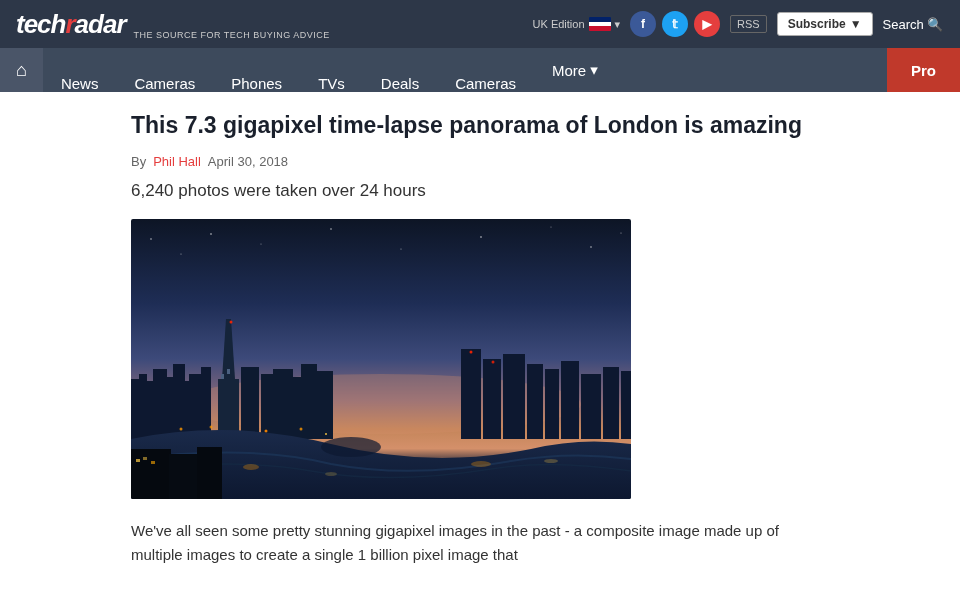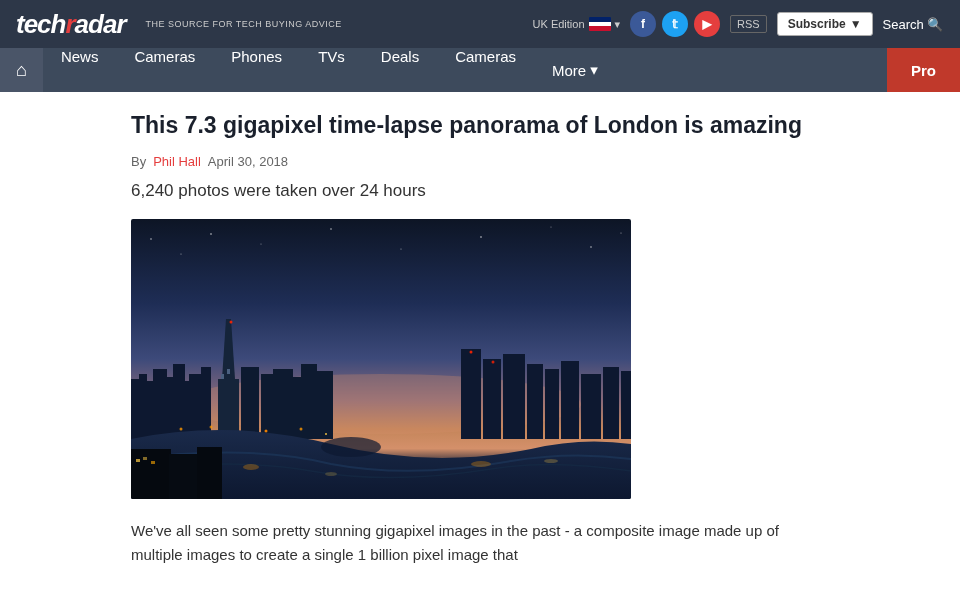--- a/index.html
+++ b/index.html
@@ -9,22 +9,22 @@
     .top-bar {
       background: #2d3748;
       display: flex;
       align-items: center;
       justify-content: space-between;
       padding: 0 16px;
       height: 48px;
     }
     .top-bar-left {
       display: flex;
-      align-items: center;
-      gap: 12px;
+      align-items: flex-end;
+      gap: 0;
     }
     .logo {
       display: flex;
       align-items: baseline;
       gap: 2px;
     }
     .logo-text {
       font-size: 26px;
       font-weight: 900;
       color: #fff;
@@ -123,21 +123,21 @@
       justify-content: center;
       padding: 0 16px;
       cursor: pointer;
     }
     .nav-item {
       color: #fff;
       font-size: 15px;
       font-weight: 500;
       padding: 0 18px;
       display: flex;
-      align-items: flex-start;
+      align-items: flex-end;
       cursor: pointer;
       text-decoration: none;
       white-space: nowrap;
     }
     .nav-more {
       display: flex;
       align-items: center;
       gap: 4px;
     }
     .nav-pro {

